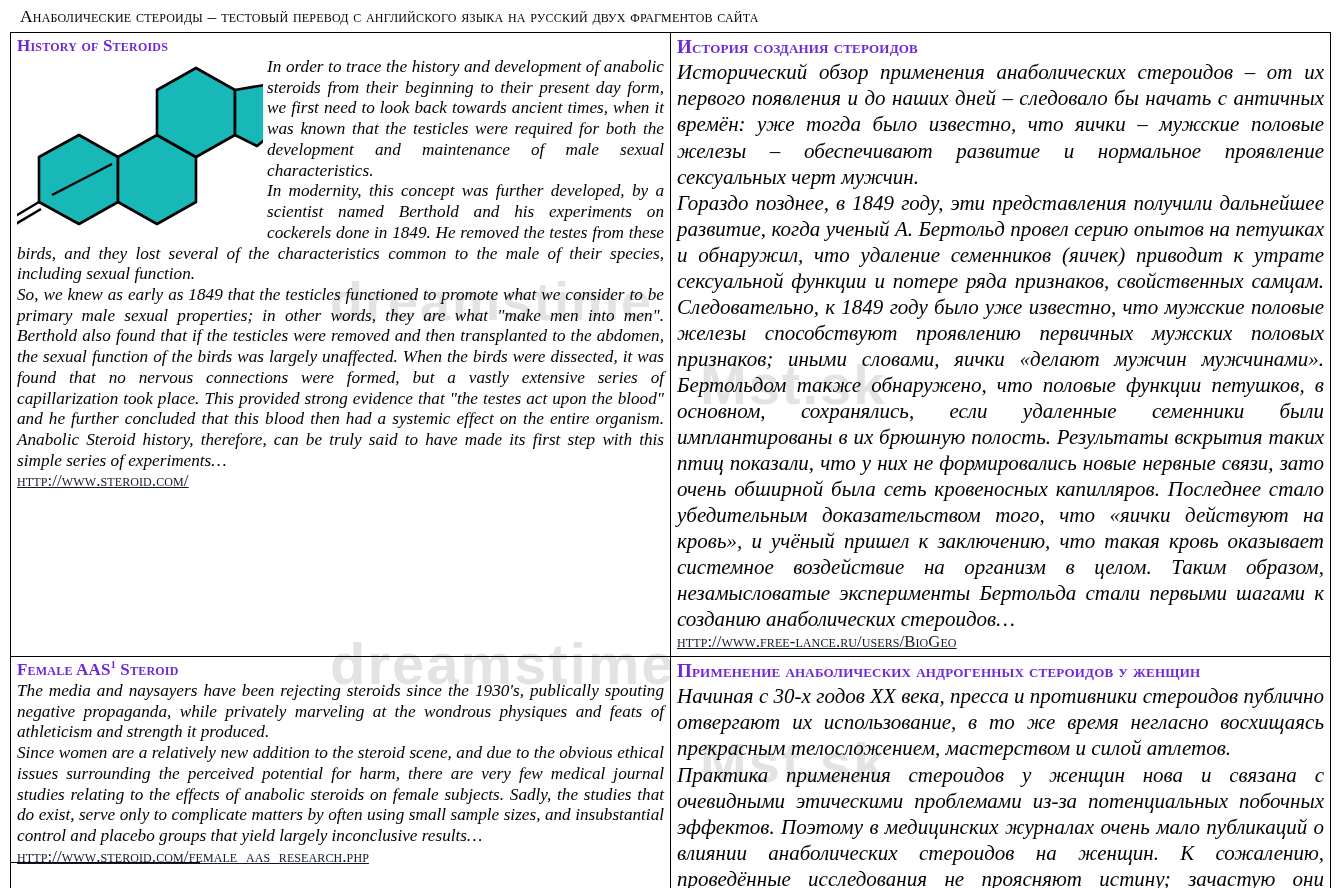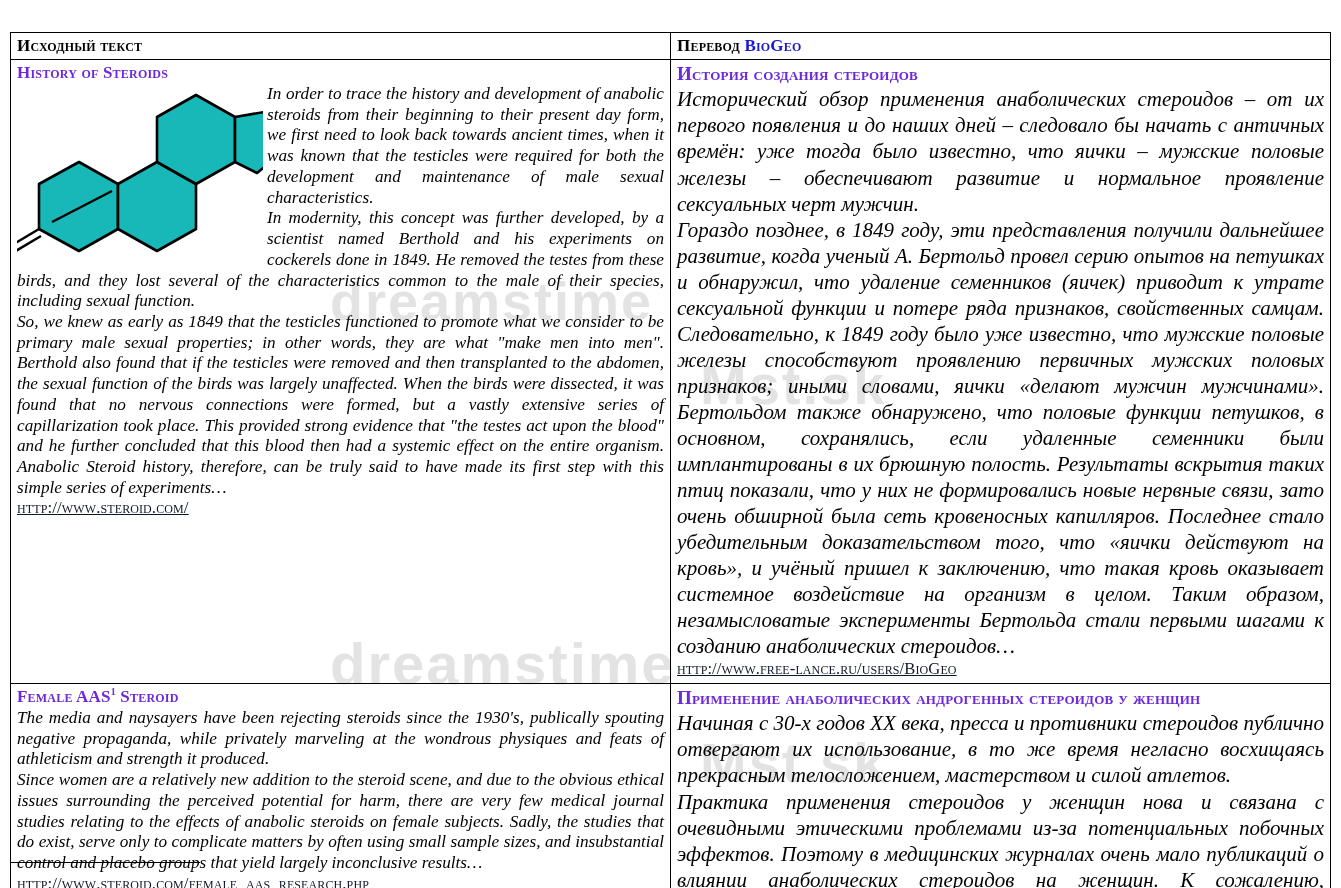--- a/index.html
+++ b/index.html
@@ -165,36 +165,29 @@
 </head>
 <body>
 
 <div class="page">
 
   <div class="wm wm-1">dreamstime</div>
   <div class="wm wm-2">dreamstime</div>
   <div class="wm wm-3">Mst.sk</div>
   <div class="wm wm-4">Mst.sk</div>
 
+  <div class="doc-title">Анаболические стероиды – тестовый перевод с английского языка на русский двух фрагментов сайта</div>
 
   <table class="tbl">
     <colgroup>
         <col class="col-left">
         <col class="col-right">
       </colgroup>
     <tbody>
 
-      <tr>
-        <td class="hdr">
-          <span>Исходный текст</span>
-        </td>
-        <td class="hdr">
-          <span>Перевод </span><span class="brand">BioGeo</span>
-        </td>
-      </tr>
 
       <tr>
 
         <td>
           <div class="sect-head">History of Steroids</div>
 
           <div class="mol-wrap">
             <svg width="246" height="178" viewBox="0 0 246 178" xmlns="http://www.w3.org/2000/svg">
               <g fill="#18b8b8" stroke="#000000" stroke-width="2.6" stroke-linejoin="round">
 

